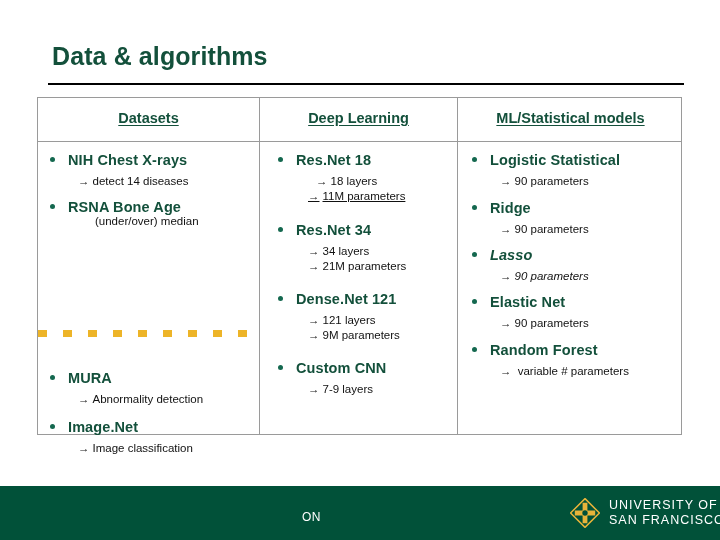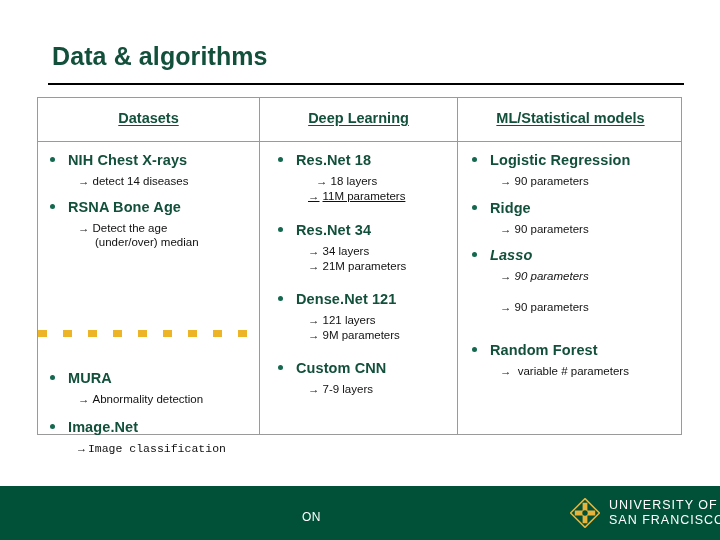--- a/index.html
+++ b/index.html
@@ -223,44 +223,41 @@
         <div class="sub" style="margin-left:28px; margin-top:6px;">
           <span class="arw">→</span><span>detect 14 diseases</span>
         </div>
       </div>
 
       <div class="entry" style="left:12px; top:57px;">
         <div class="bullet-line">
           <span class="dot"></span>
           <span class="lead">RSNA Bone Age</span>
         </div>
-        <div class="sub" style="margin-left:28px; margin-top:6px;">
-          <span class="arw">→</span><span>Detect the age</span>
-        </div>
         <div class="sub-cont" style="margin-left:45px;">(under/over) median</div>
       </div>
 
       <div class="gold-dash"></div>
 
       <div class="entry" style="left:12px; top:228px;">
         <div class="bullet-line">
           <span class="dot"></span>
           <span class="lead">MURA</span>
         </div>
         <div class="sub" style="margin-left:28px; margin-top:6px;">
           <span class="arw">→</span><span>Abnormality detection</span>
         </div>
       </div>
 
       <div class="entry" style="left:12px; top:277px;">
         <div class="bullet-line">
           <span class="dot"></span>
           <span class="lead">Image.Net</span>
         </div>
-        <div class="sub" style="margin-left:28px; margin-top:6px;font-family:Liberation Mono, monospace;">
+        <div class="sub" style="margin-left:28px; margin-top:6px;">
           <span class="arw">→</span><span>Image classification</span>
         </div>
       </div>
     </div>
 
     <div class="colbody c2">
 
       <div class="entry" style="left:18px; top:10px;">
         <div class="bullet-line">
           <span class="dot"></span>
@@ -309,21 +306,21 @@
           <span class="arw">→</span><span>7-9 layers</span>
         </div>
       </div>
     </div>
 
     <div class="colbody c3">
 
       <div class="entry" style="left:14px; top:10px;">
         <div class="bullet-line">
           <span class="dot"></span>
-          <span class="lead">Logistic Regression</span>
+          <span class="lead">Logistic Statistical</span>
         </div>
         <div class="sub" style="margin-left:28px; margin-top:6px;">
           <span class="arw">→</span><span>90 parameters</span>
         </div>
       </div>
 
       <div class="entry" style="left:14px; top:58px;">
         <div class="bullet-line">
           <span class="dot"></span>
           <span class="lead">Ridge</span>
@@ -337,20 +334,24 @@
         <div class="bullet-line">
           <span class="dot"></span>
           <span class="lead">Lasso</span>
         </div>
         <div class="sub" style="margin-left:28px; margin-top:6px;">
           <span class="arw">→</span><span>90 parameters</span>
         </div>
       </div>
 
       <div class="entry" style="left:14px; top:152px;">
+        <div class="bullet-line">
+          <span class="dot"></span>
+          <span class="lead">Elastic Net</span>
+        </div>
         <div class="sub" style="margin-left:28px; margin-top:6px;">
           <span class="arw">→</span><span>90 parameters</span>
         </div>
       </div>
 
       <div class="entry" style="left:14px; top:200px;">
         <div class="bullet-line">
           <span class="dot"></span>
           <span class="lead">Random Forest</span>
         </div>

